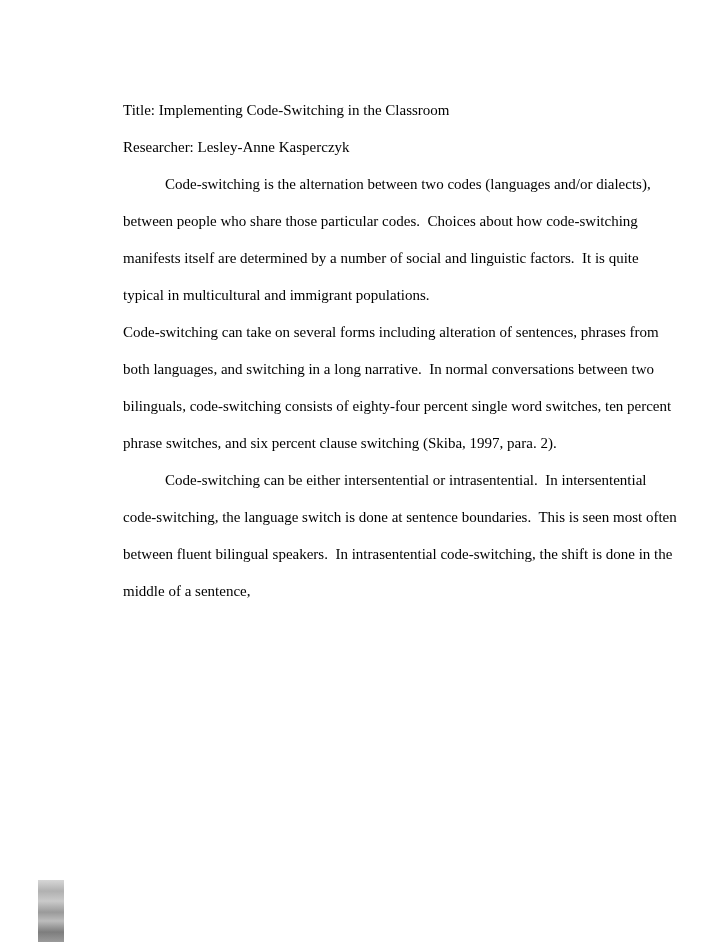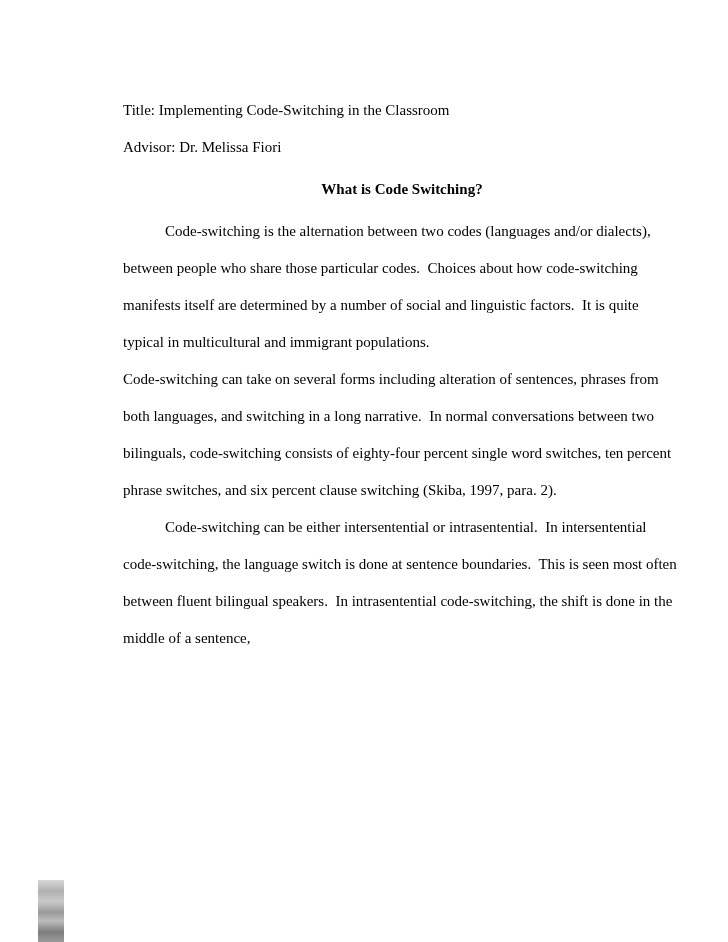--- a/index.html
+++ b/index.html
@@ -60,25 +60,24 @@
 </style>
 </head>
 <body>
 
 <div class="page">
 
   <div class="doc">
 
     <p>Title: Implementing Code-Switching in the Classroom</p>
 
-
-    <p>Advisor: Dr. Melissa Fiori</p>
+    <p>Researcher: Lesley-Anne Kasperczyk</p>
 
 
-    <h2>What is Code Switching?</h2>
+
 
     <p class="indent">Code-switching is the alternation between two codes (languages and/or dialects), between people who share those particular codes.  Choices about how code-switching manifests itself are determined by a number of social and linguistic factors.  It is quite typical in multicultural and immigrant populations.</p>
 
     <p>Code-switching can take on several forms including alteration of sentences, phrases from both languages, and switching in a long narrative.  In normal conversations between two bilinguals, code-switching consists of eighty-four percent single word switches, ten percent phrase switches, and six percent clause switching (Skiba, 1997, para. 2).</p>
 
 
     <p class="indent">Code-switching can be either intersentential or intrasentential.  In intersentential code-switching, the language switch is done at sentence boundaries.  This is seen most often between fluent bilingual speakers.  In intrasentential code-switching, the shift is done in the middle of a sentence,</p>
 
   </div>
 

